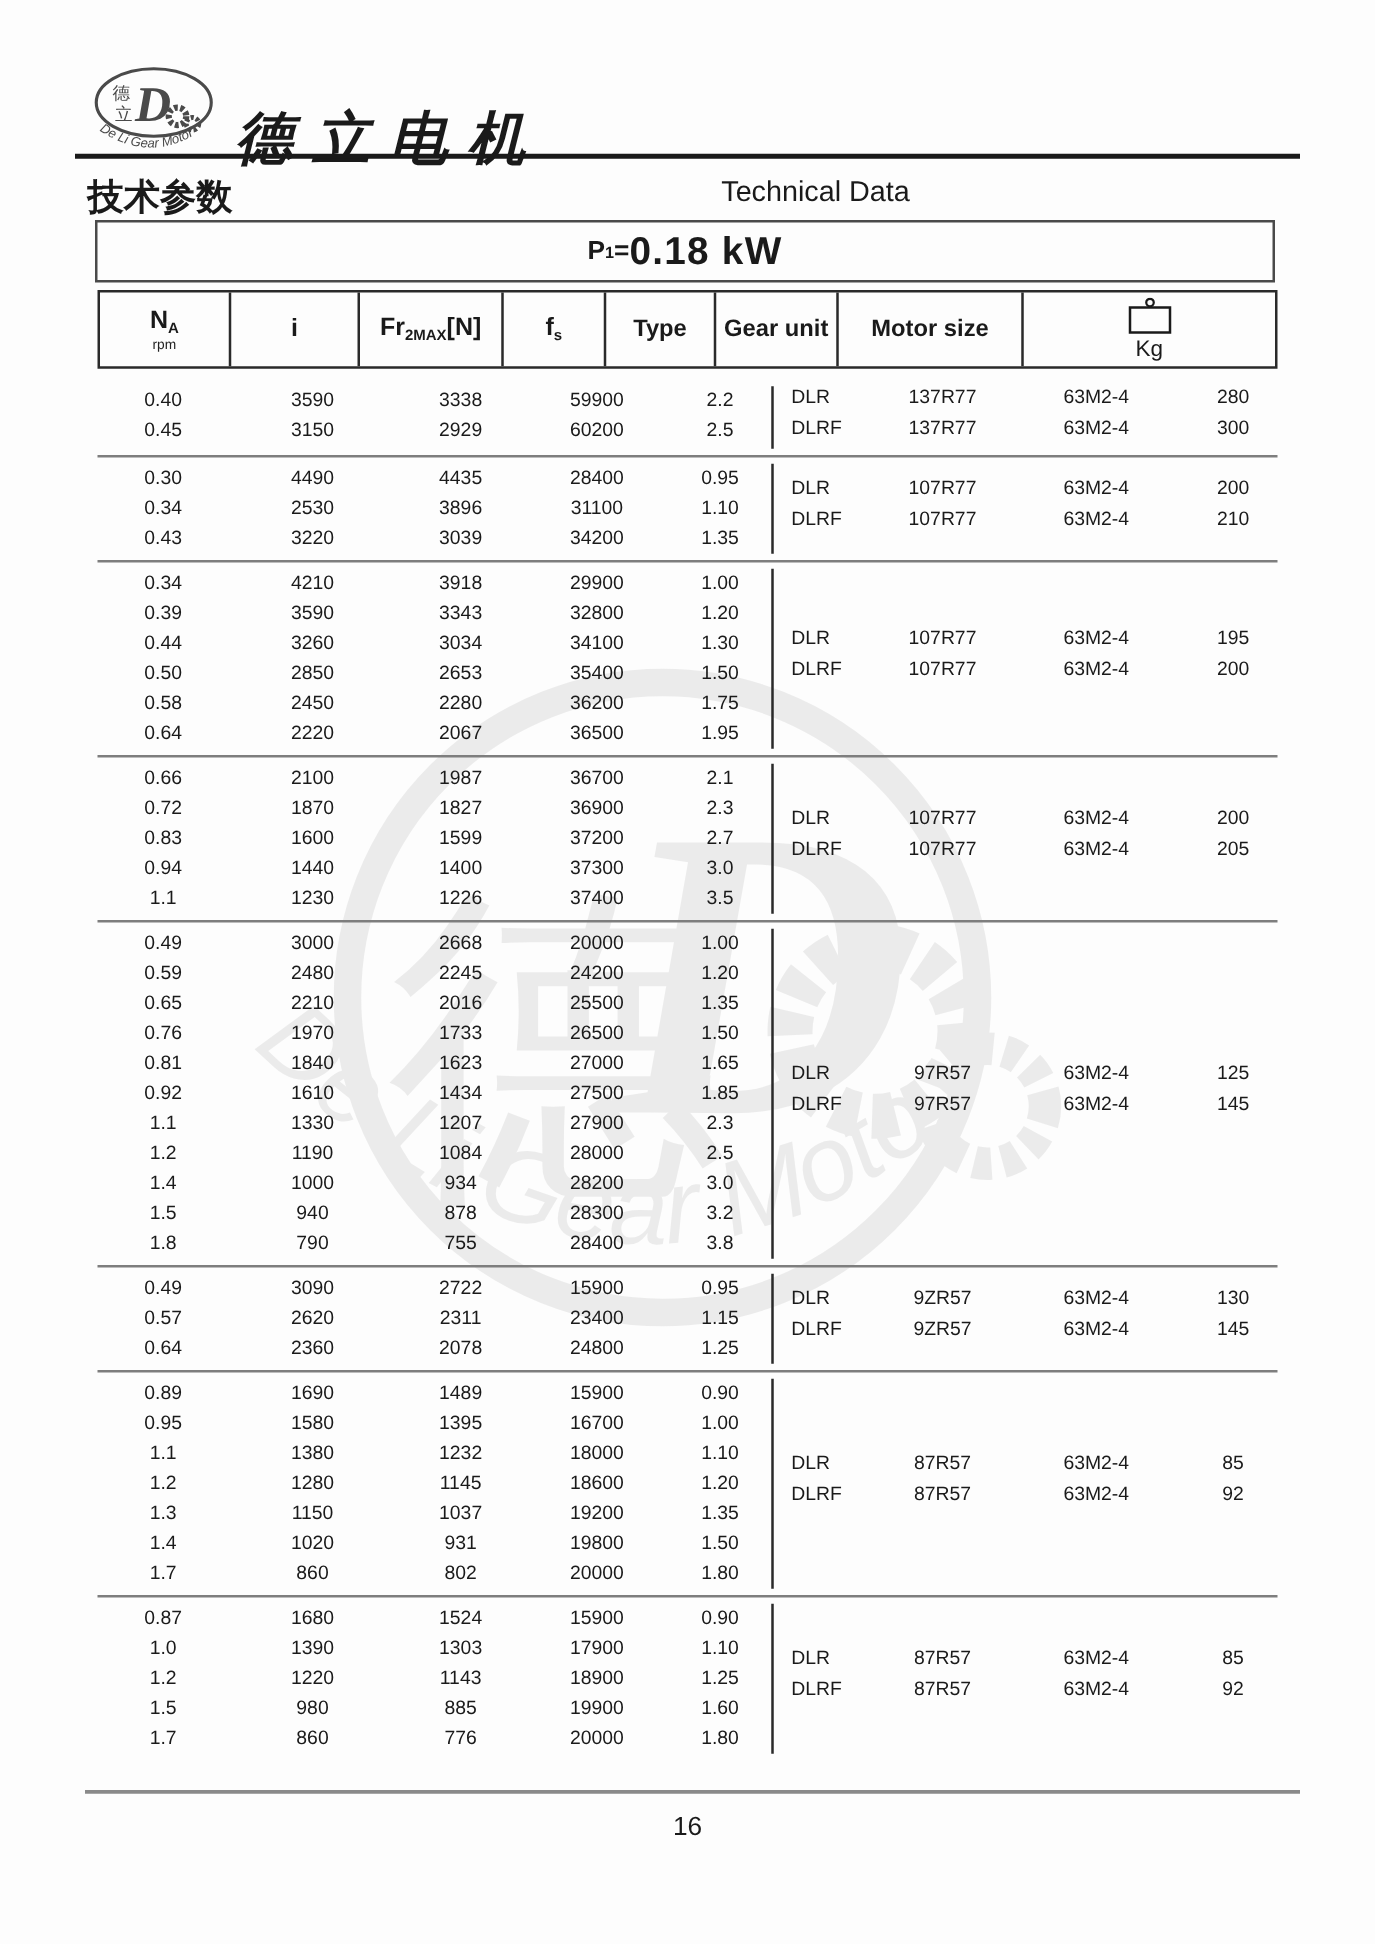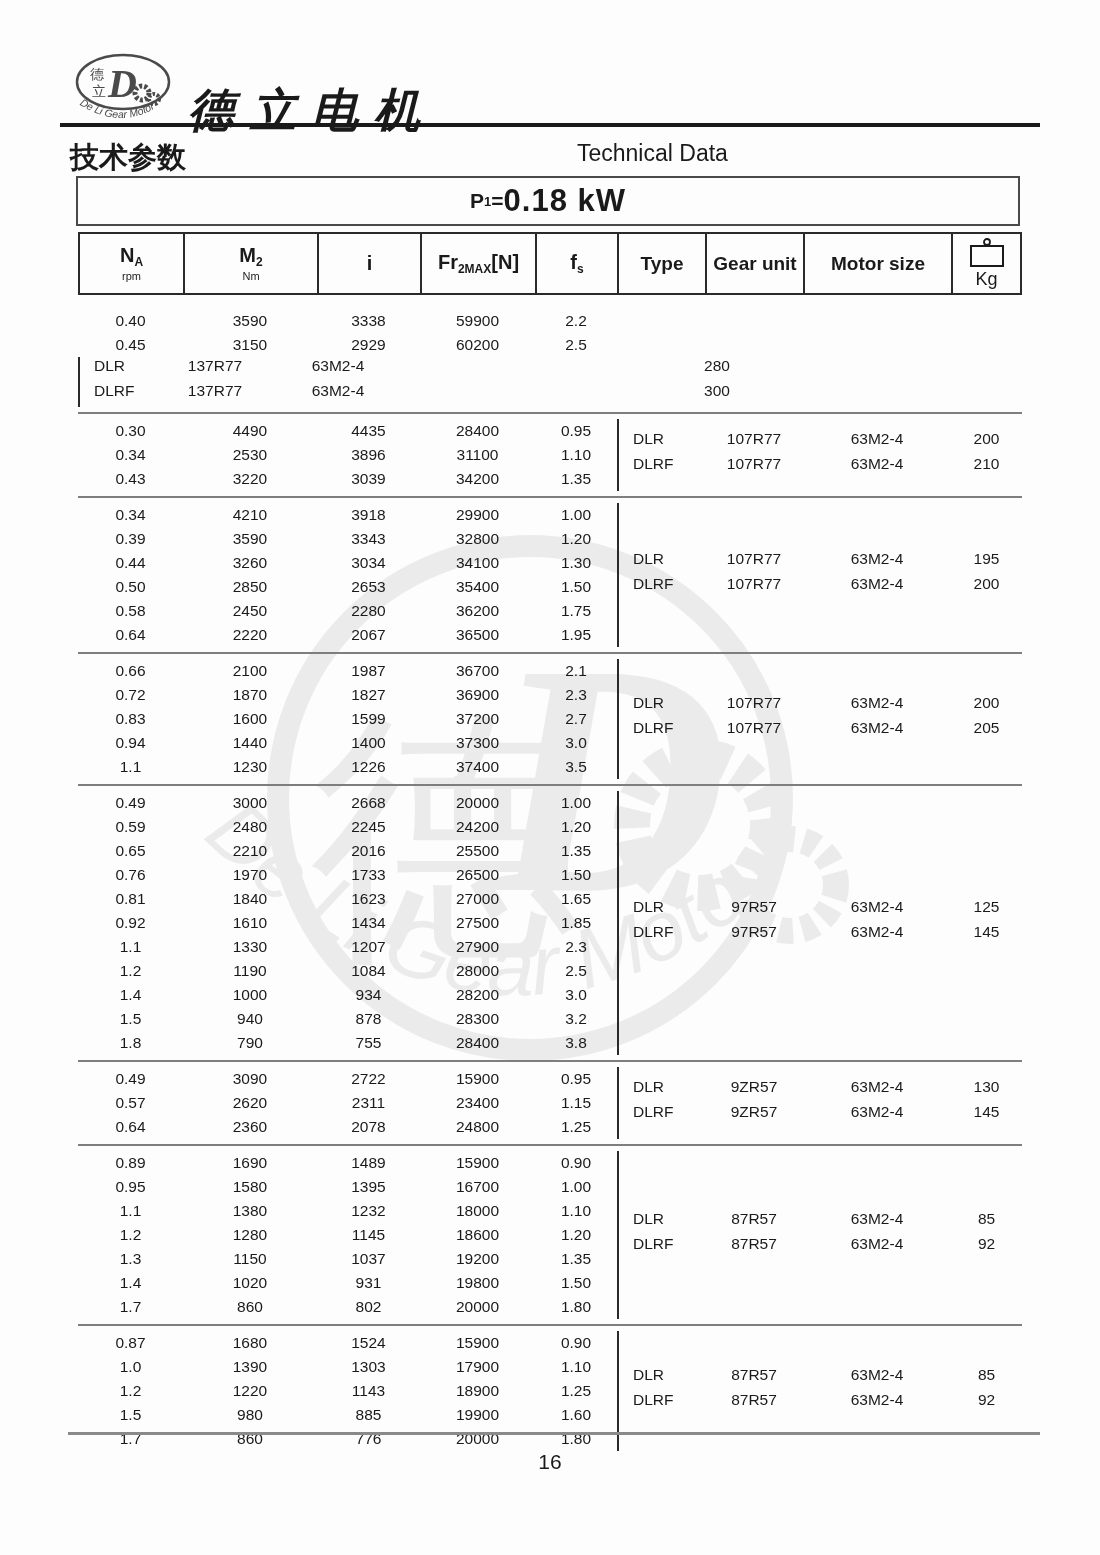--- a/index.html
+++ b/index.html
@@ -33,21 +33,21 @@
   .w5{width:88px}.w6{width:98px}.w7{width:148px}.w8{flex:1}
   .h-main { font-size:20px; font-weight:bold; }
   .h-sub  { font-size:12px; font-weight:bold; vertical-align:-4px; }
   .h-unit { font-size:11px; color:#222; }
   .h-word { font-size:19px; font-weight:bold; }
   .kg-label { font-size:18px; margin-top:1px; }
 
   
   .tbody { position:absolute; left:78px; top:296px; width:944px; }
   .table-group { display:flex; border-bottom:2px solid #7e7e7e; padding:5px 0; }
-  .table-group:first-child { padding-top:13px;flex-direction:column; }
+  .table-group:first-child { padding-top:13px; }
   .table-group:last-child { border-bottom:none; padding-bottom:10px; }
   .group-left { width:539px; }
   .group-right { flex:1; border-left:2px solid #2a2a2a; display:flex; align-items:center; }
   .data-row { display:flex; height:24px; align-items:center; font-size:15.5px; }
   .cell { text-align:center; }
   .c0{width:105px}.c1{width:134px}.c2{width:103px}.c3{width:115px}.c4{width:82px}
   .info-grid { width:100%; }
   .info-row { display:flex; height:25px; font-size:15.5px; }
   .r0{width:86px; text-align:left; padding-left:14px;}
   .r1{width:98px; text-align:center;}
@@ -105,24 +105,20 @@
       <textPath href="#wmArc" startOffset="10">De Li Gear Moto.</textPath>
     </text>
   </g>
 </svg>
 
 <div class="thead">
   <div class="th w0">
     <div><span class="h-main">N</span><span class="h-sub">A</span></div>
     <div class="h-unit">rpm</div>
   </div>
-  <div class="th w1">
-    <div><span class="h-main">M</span><span class="h-sub">2</span></div>
-    <div class="h-unit">Nm</div>
-  </div>
   <div class="th w2">
     <span class="h-main">i</span>
   </div>
   <div class="th w3">
     <div><span class="h-main">Fr</span><span class="h-sub">2MAX</span><span class="h-main">[N]</span></div>
   </div>
   <div class="th w4">
     <div><span class="h-main">f</span><span class="h-sub">s</span></div>
   </div>
   <div class="th w5">

